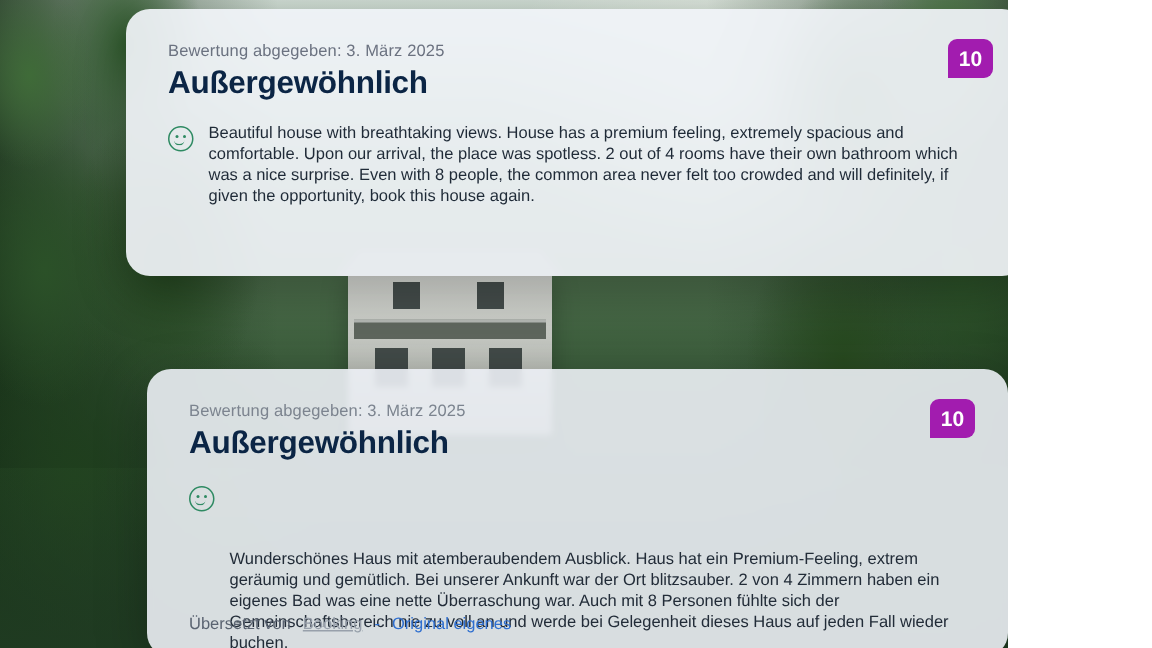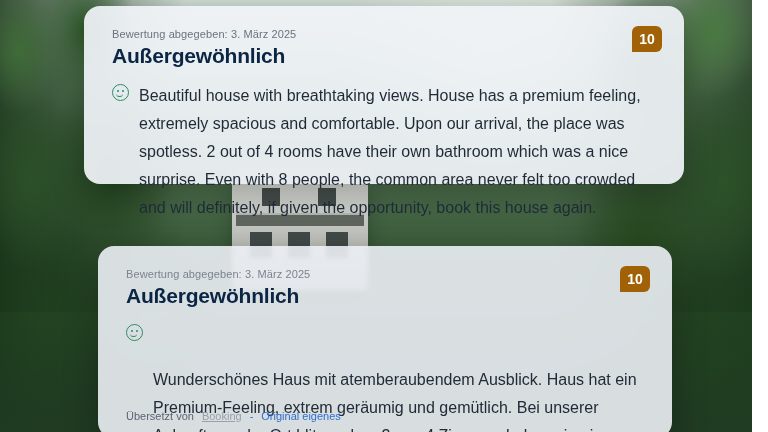--- a/index.html
+++ b/index.html
@@ -6,21 +6,21 @@
 
   html, body {
     width: 768px;
     height: 432px;
     overflow: hidden;
     font-family: "Liberation Sans", sans-serif;
   }
 
   #stage {
     position: relative;
-    width: 752px;
+    width: 672px;
     height: 432px;
     background: #2e4a33;
     overflow: hidden;
   }
 
   
   .bg {
     position: absolute;
     inset: 0;
     background:
@@ -131,21 +131,21 @@
     margin-bottom: 14px;
     letter-spacing: -0.2px;
   }
 
   .score {
     position: absolute;
     right: 22px;
     top: 20px;
     width: 30px;
     height: 26px;
-    background: #a16207;
+    background: #a21caf;
     color: #ffffff;
     border-radius: 6px 6px 6px 0;
     font-size: 14px;
     font-weight: bold;
     display: flex;
     align-items: center;
     justify-content: center;
   }
 
   .body-row {
@@ -177,22 +177,22 @@
     position: absolute;
     left: 3.2px;
     bottom: 3.2px;
     width: 7px;
     height: 3.4px;
     border-bottom: 1.6px solid #2e8a62;
     border-radius: 0 0 7px 7px;
   }
 
   .text {
-    font-size: 16px;
-    line-height: 28px;
+    font-size: 11px;
+    line-height: 14px;
     color: #1f2a37;
   }
   .card--bottom .text { color: #222c38; margin-top: 44px; }
 
   .footer {
     position: absolute;
     left: 28px;
     bottom: 16px;
     display: flex;
     align-items: flex-end;

